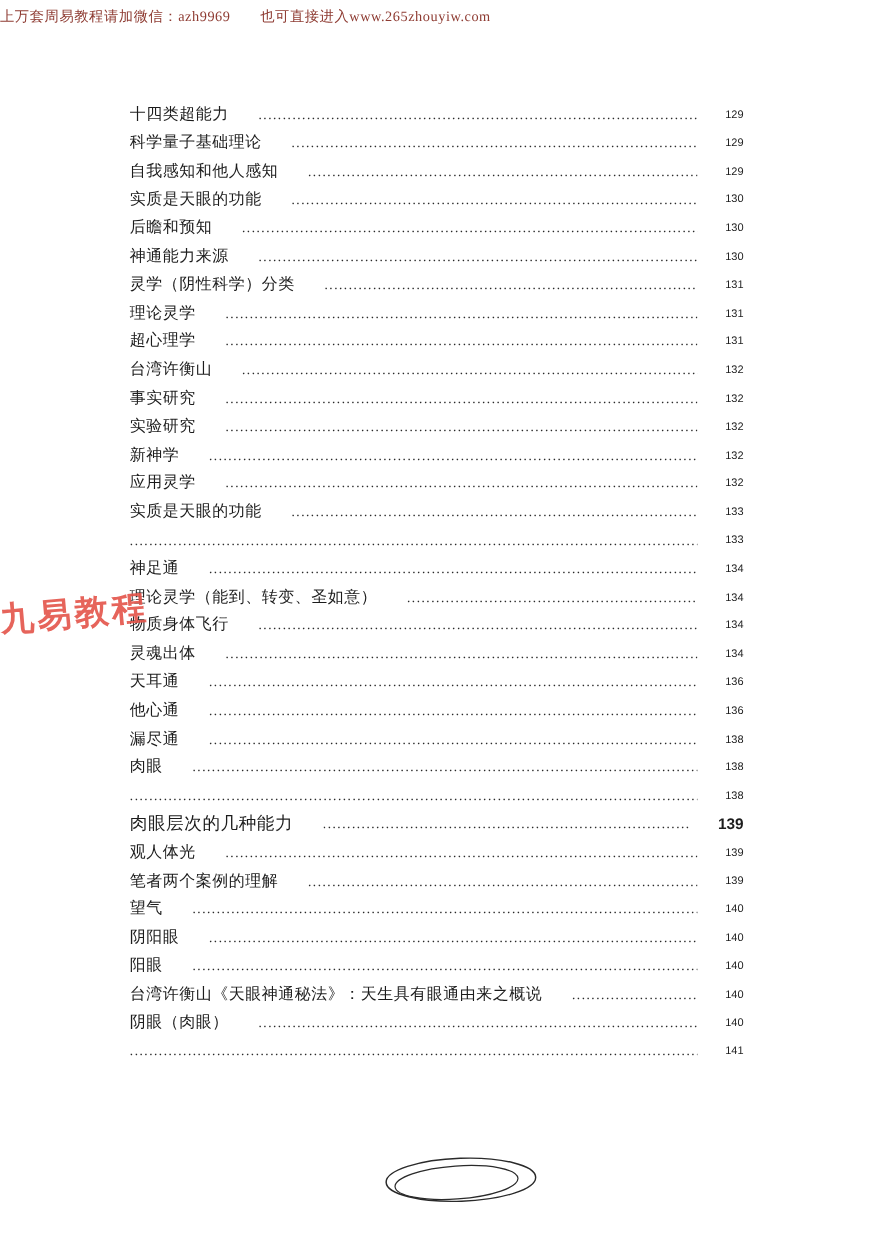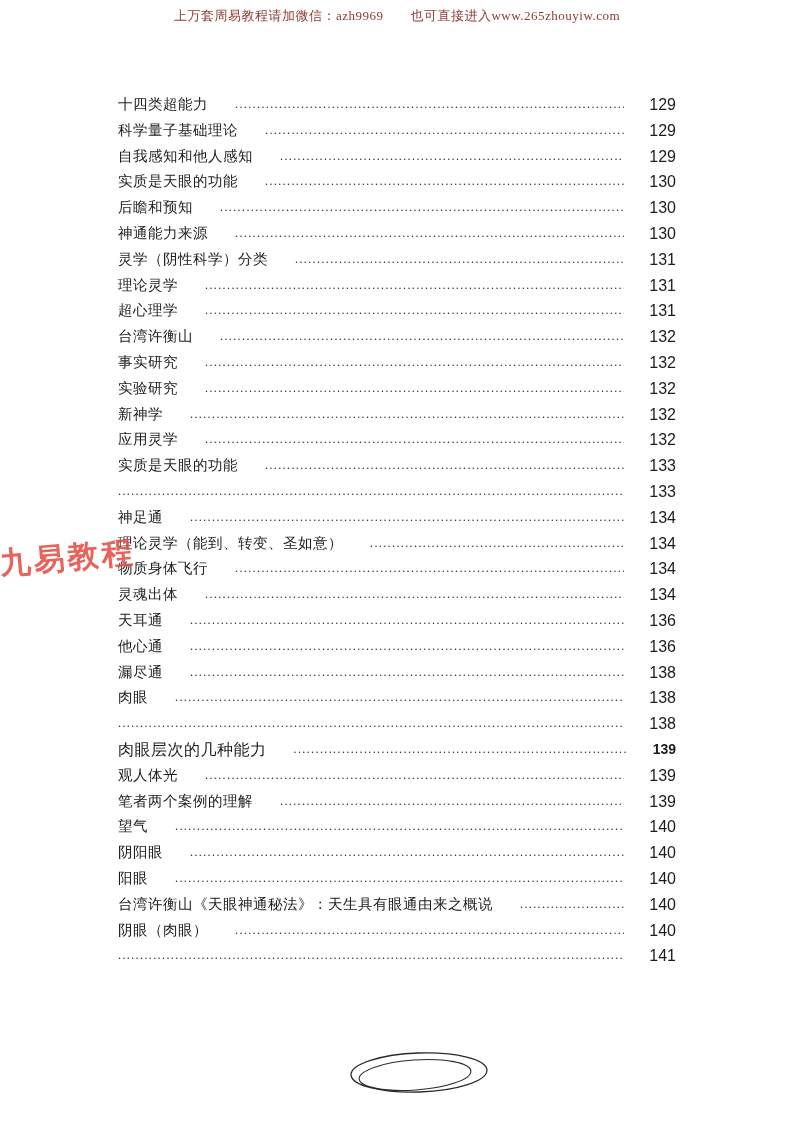--- a/index.html
+++ b/index.html
@@ -13,48 +13,47 @@
   html, body { background: #ffffff; }
   body {
     width: 794px; height: 1123px;
     font-family: "Liberation Serif", "DejaVu Serif", serif;
     position: relative; overflow: hidden;
   }
   .page { position: relative; width: 794px; height: 1123px; background: #fff; }
 
   .header {
     position: absolute; top: 6px; left: 0; width: 100%;
-    text-align: center;
   }
   .header-text {
     font-size: 13px; letter-spacing: 0.5px;
     color: var(--header-color);
     font-family: "Liberation Serif", "DejaVu Serif", serif;
   }
 
   .toc {
     position: absolute; top: 92px; left: 118px; width: 558px;
     color: var(--body-text);
   }
   .toc-row {
-    display: flex; align-items: flex-end;
+    display: flex; align-items: center;
     height: 25.8px; line-height: 25.8px;
     font-size: 14.5px; white-space: nowrap; gap: 24px;
   }
   .toc-title { flex: 0 0 auto; padding-right: 3px; letter-spacing: 0.5px; }
   .toc-dots { flex: 1 1 auto; overflow: hidden; min-width: 0; }
   .toc-dots::after {
     content: "......................................................................................................................................................................................................................................................................................";
     font-size: 12px; letter-spacing: 1.4px; color: var(--dots-color);
     font-family: "Liberation Serif", "DejaVu Serif", serif;
   }
   .toc-page {
     flex: 0 0 auto; padding-left: 1px;
     font-family: "Liberation Sans", "DejaVu Sans", sans-serif;
-    font-size: 16px; color: var(--body-text);
+    font-size: 10px; color: var(--body-text);
   }
   .toc-row.large { font-size: 16px; }
   .toc-row.large .toc-page { font-size: 14px; font-weight: 600; }
 
   .watermark {
     position: absolute; top: 543px; left: 0px; z-index: 5;
     font-family: "Liberation Sans", "DejaVu Sans", sans-serif;
     font-weight: bold; font-size: 31px; letter-spacing: 3px;
     color: var(--watermark-color); opacity: 0.9;
     transform: rotate(-5deg); transform-origin: left center;

